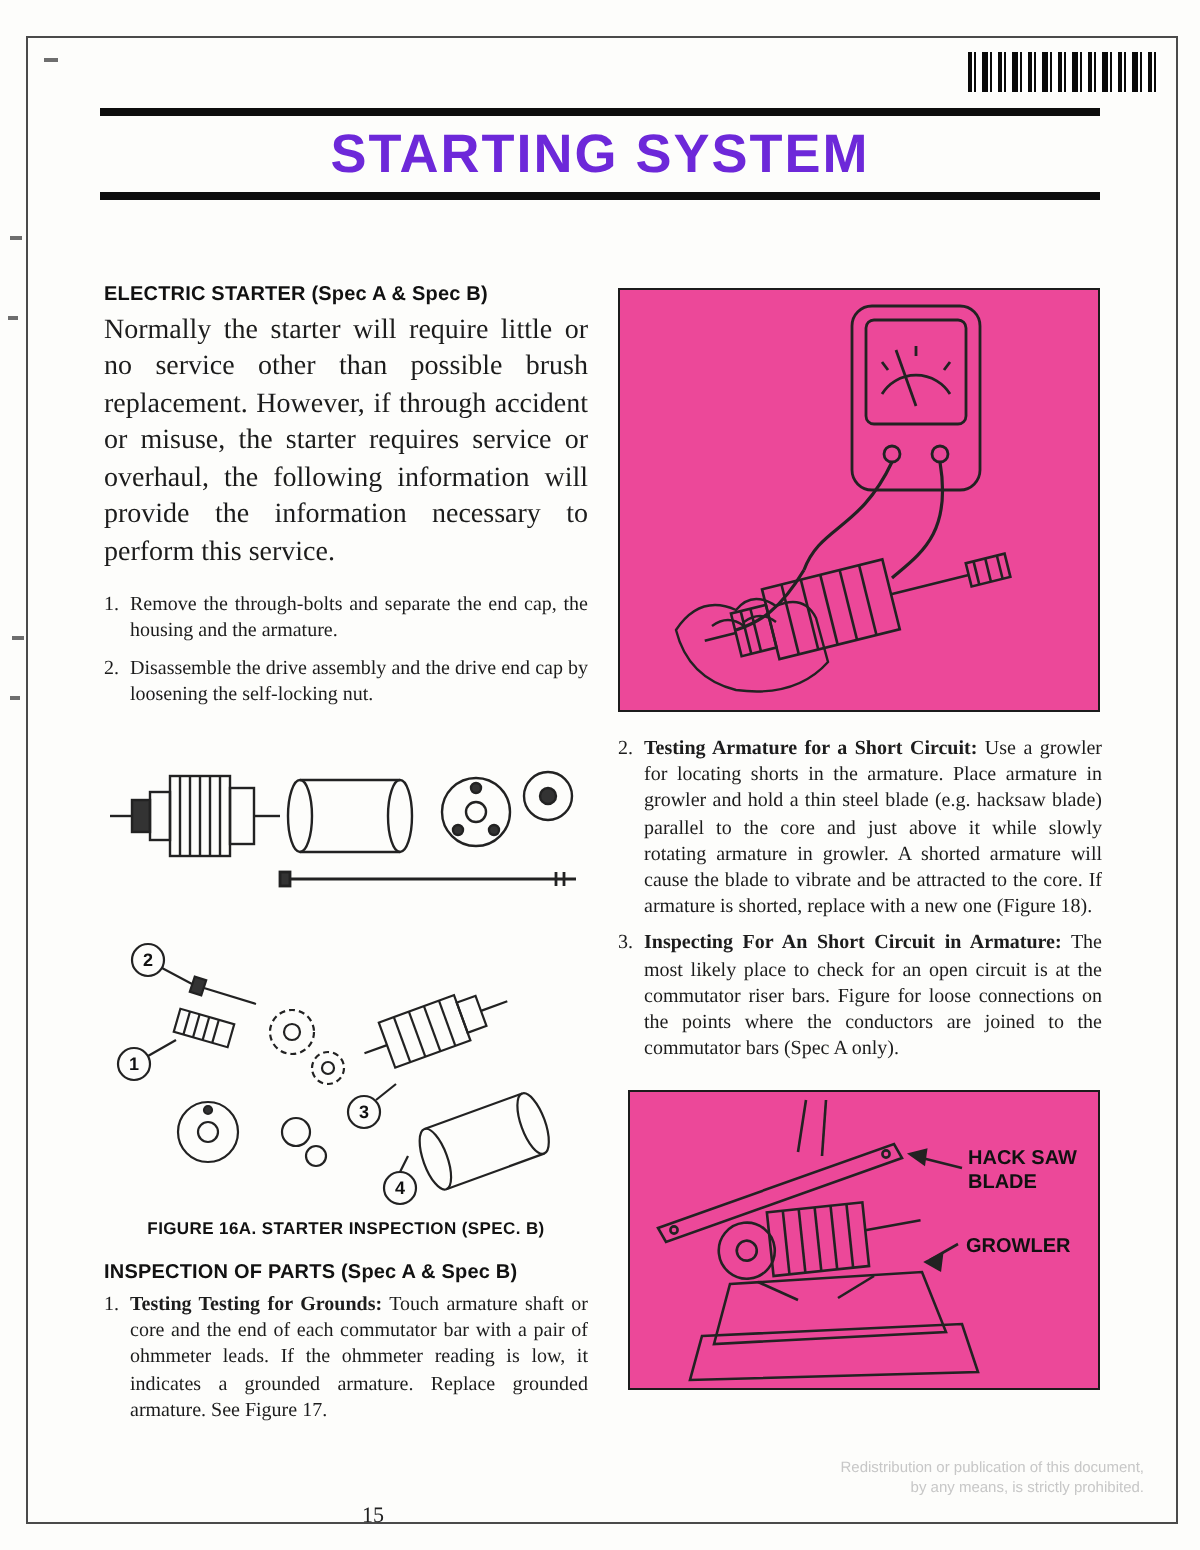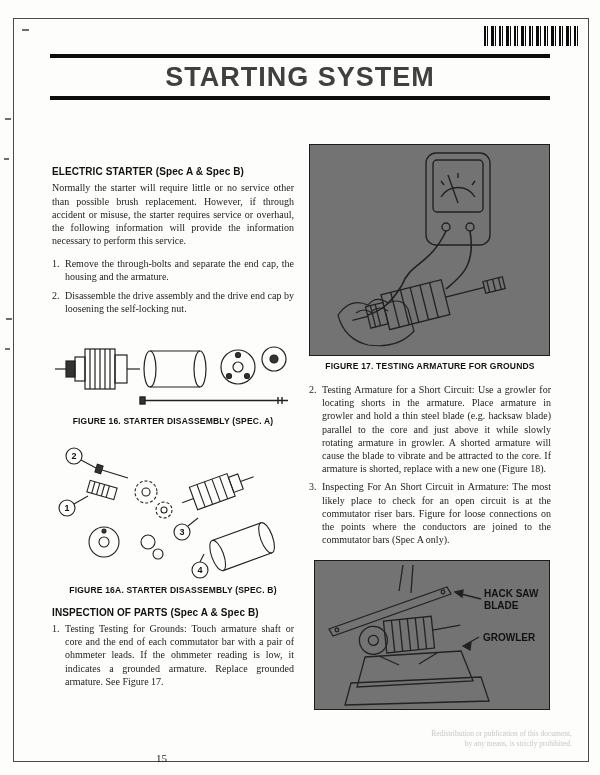--- a/index.html
+++ b/index.html
@@ -25,54 +25,54 @@
       #0a0a0a 0 2px, #fff 2px 3px, #0a0a0a 3px 4px, #fff 4px 7px,
       #0a0a0a 7px 10px, #fff 10px 11px, #0a0a0a 11px 12px, #fff 12px 15px);
   }
 
   
   .title-block { position:absolute; top:54px; left:50px; width:500px; }
   .rule { height:4px; background:#0d0d0d; }
   .title {
     font-family:"Liberation Sans", sans-serif; font-weight:700;
     font-size:27px; letter-spacing:1px; text-align:center;
-    padding:4px 0 3px 0; color:#404040;
+    padding:4px 0 3px 0; color:#6d28d9;
   }
 
   
-  .columns { position:absolute; top:142px; left:52px; width:500px; display:flex; gap:15px;align-items:center; }
+  .columns { position:absolute; top:142px; left:52px; width:500px; display:flex; gap:15px; }
   .col { width:242px; }
 
   h2 {
     font-family:"Liberation Sans", sans-serif; font-size:10px; font-weight:700;
     margin:0 0 4px 0; letter-spacing:0.1px; color:#111;
   }
-  .body-text { font-size:10px; line-height:1.32; text-align:justify; }
+  .body-text { font-size:14px; line-height:1.32; text-align:justify; }
   .section { margin-bottom:10px; }
 
   .step { display:flex; font-size:10px; line-height:1.32; margin-bottom:5px; }
   .step-num { width:13px; flex:none; }
   .step-body { flex:1; text-align:justify; }
-  .step-body b { font-weight:400; }
+  .step-body b { font-weight:700; }
 
   .figure { margin:12px 0 12px 0; }
   .fig-art { display:block; }
-  .fig-box { border:1.5px solid #1c1c1c; background:#737373; overflow:hidden; }
+  .fig-box { border:1.5px solid #1c1c1c; background:#ec4899; overflow:hidden; }
   .fig-caption {
     font-family:"Liberation Sans", sans-serif; font-size:8.5px; font-weight:700;
     text-align:center; margin-top:5px; letter-spacing:0.2px; color:#111;
   }
 
   .page-number {
-    position:absolute; left:156px; bottom:11px;
+    position:absolute; left:181px; bottom:11px;
     font-size:11px; font-family:"Liberation Serif", serif; color:#222;
   }
   .watermark {
     position:absolute; right:28px; bottom:26px; text-align:right;
-    font-family:Liberation Serif, serif; font-size:7.5px;
+    font-family:Liberation Sans, sans-serif; font-size:7.5px;
     color:#c7c7c7; line-height:1.35;
   }
 </style>
 </head>
 <body>
 
 <div class="sheet">
   <div class="page-border"></div>
 
   <div class="speck" style="left:5px;top:118px;width:6px;height:2px;"></div>
@@ -139,21 +139,20 @@
             <circle cx="222" cy="32" r="12"></circle>
             <circle cx="222" cy="32" r="4" fill="#333"></circle>
           </g>
           <g stroke="#222" stroke-width="1.4">
             <rect x="88" y="70" width="5" height="7" fill="#333"></rect>
             <line x1="93" y1="73.5" x2="236" y2="73.5"></line>
             <line x1="226" y1="70" x2="226" y2="77"></line>
             <line x1="230" y1="70" x2="230" y2="77"></line>
           </g>
         </svg>
-        <div class="fig-caption">FIGURE 16. STARTER DISASSEMBLY (SPEC. A)</div>
       </div>
 
       <div class="figure">
         <svg class="fig-art" width="242" height="142" viewBox="0 0 242 142">
           <g fill="none" stroke="#222" stroke-width="1.1">
             <circle cx="22" cy="18" r="8"></circle>
             <line x1="29" y1="22" x2="44" y2="30"></line>
             <rect x="44" y="27" width="6" height="8" transform="rotate(18 47 31)" fill="#333"></rect>
             <line x1="50" y1="32" x2="76" y2="40"></line>
             <circle cx="15" cy="70" r="8"></circle>
@@ -195,21 +194,21 @@
             <circle cx="148" cy="132" r="8"></circle>
             <line x1="148" y1="124" x2="152" y2="116"></line>
           </g>
           <g font-family="Liberation Sans, sans-serif" font-size="9" font-weight="bold" fill="#111" text-anchor="middle">
             <text x="22" y="21">2</text>
             <text x="15" y="73">1</text>
             <text x="130" y="97">3</text>
             <text x="148" y="135">4</text>
           </g>
         </svg>
-        <div class="fig-caption">FIGURE 16A. STARTER DISASSEMBLY (SPEC. B)</div>
+        <div class="fig-caption">FIGURE 16A. STARTER INSPECTION (SPEC. B)</div>
       </div>
 
       <div class="section" style="margin-top:4px;">
         <h2>INSPECTION OF PARTS (Spec A &amp; Spec B)</h2>
         <div class="step">
           <span class="step-num">1.</span>
           <div class="step-body">
             <b>Testing Testing for Grounds:</b>
             <span>Touch armature shaft or core and the end of each commutator bar with a pair of ohmmeter leads. If the ohmmeter reading is low, it indicates a grounded armature. Replace grounded armature. See Figure 17.</span>
           </div>
@@ -254,21 +253,20 @@
               <line x1="186" y1="150" x2="186" y2="162"></line>
               <line x1="192" y1="150" x2="192" y2="162"></line>
             </g>
             <g fill="none" stroke="#222" stroke-width="1.2">
               <path d="M28 170 Q40 152 58 160 Q66 150 78 158 Q92 152 98 164 L104 186 Q88 204 58 200 Q34 194 28 170 Z"></path>
               <path d="M46 168 Q54 162 62 168"></path>
               <path d="M62 166 Q70 160 78 166"></path>
             </g>
           </svg>
         </div>
-        <div class="fig-caption">FIGURE 17. TESTING ARMATURE FOR GROUNDS</div>
       </div>
 
       <div class="step" style="margin-top:12px;">
         <span class="step-num">2.</span>
         <div class="step-body">
           <b>Testing Armature for a Short Circuit:</b>
           <span>Use a growler for locating shorts in the armature. Place armature in growler and hold a thin steel blade (e.g. hacksaw blade) parallel to the core and just above it while slowly rotating armature in growler. A shorted armature will cause the blade to vibrate and be attracted to the core. If armature is shorted, replace with a new one (Figure 18).</span>
         </div>
       </div>
 

